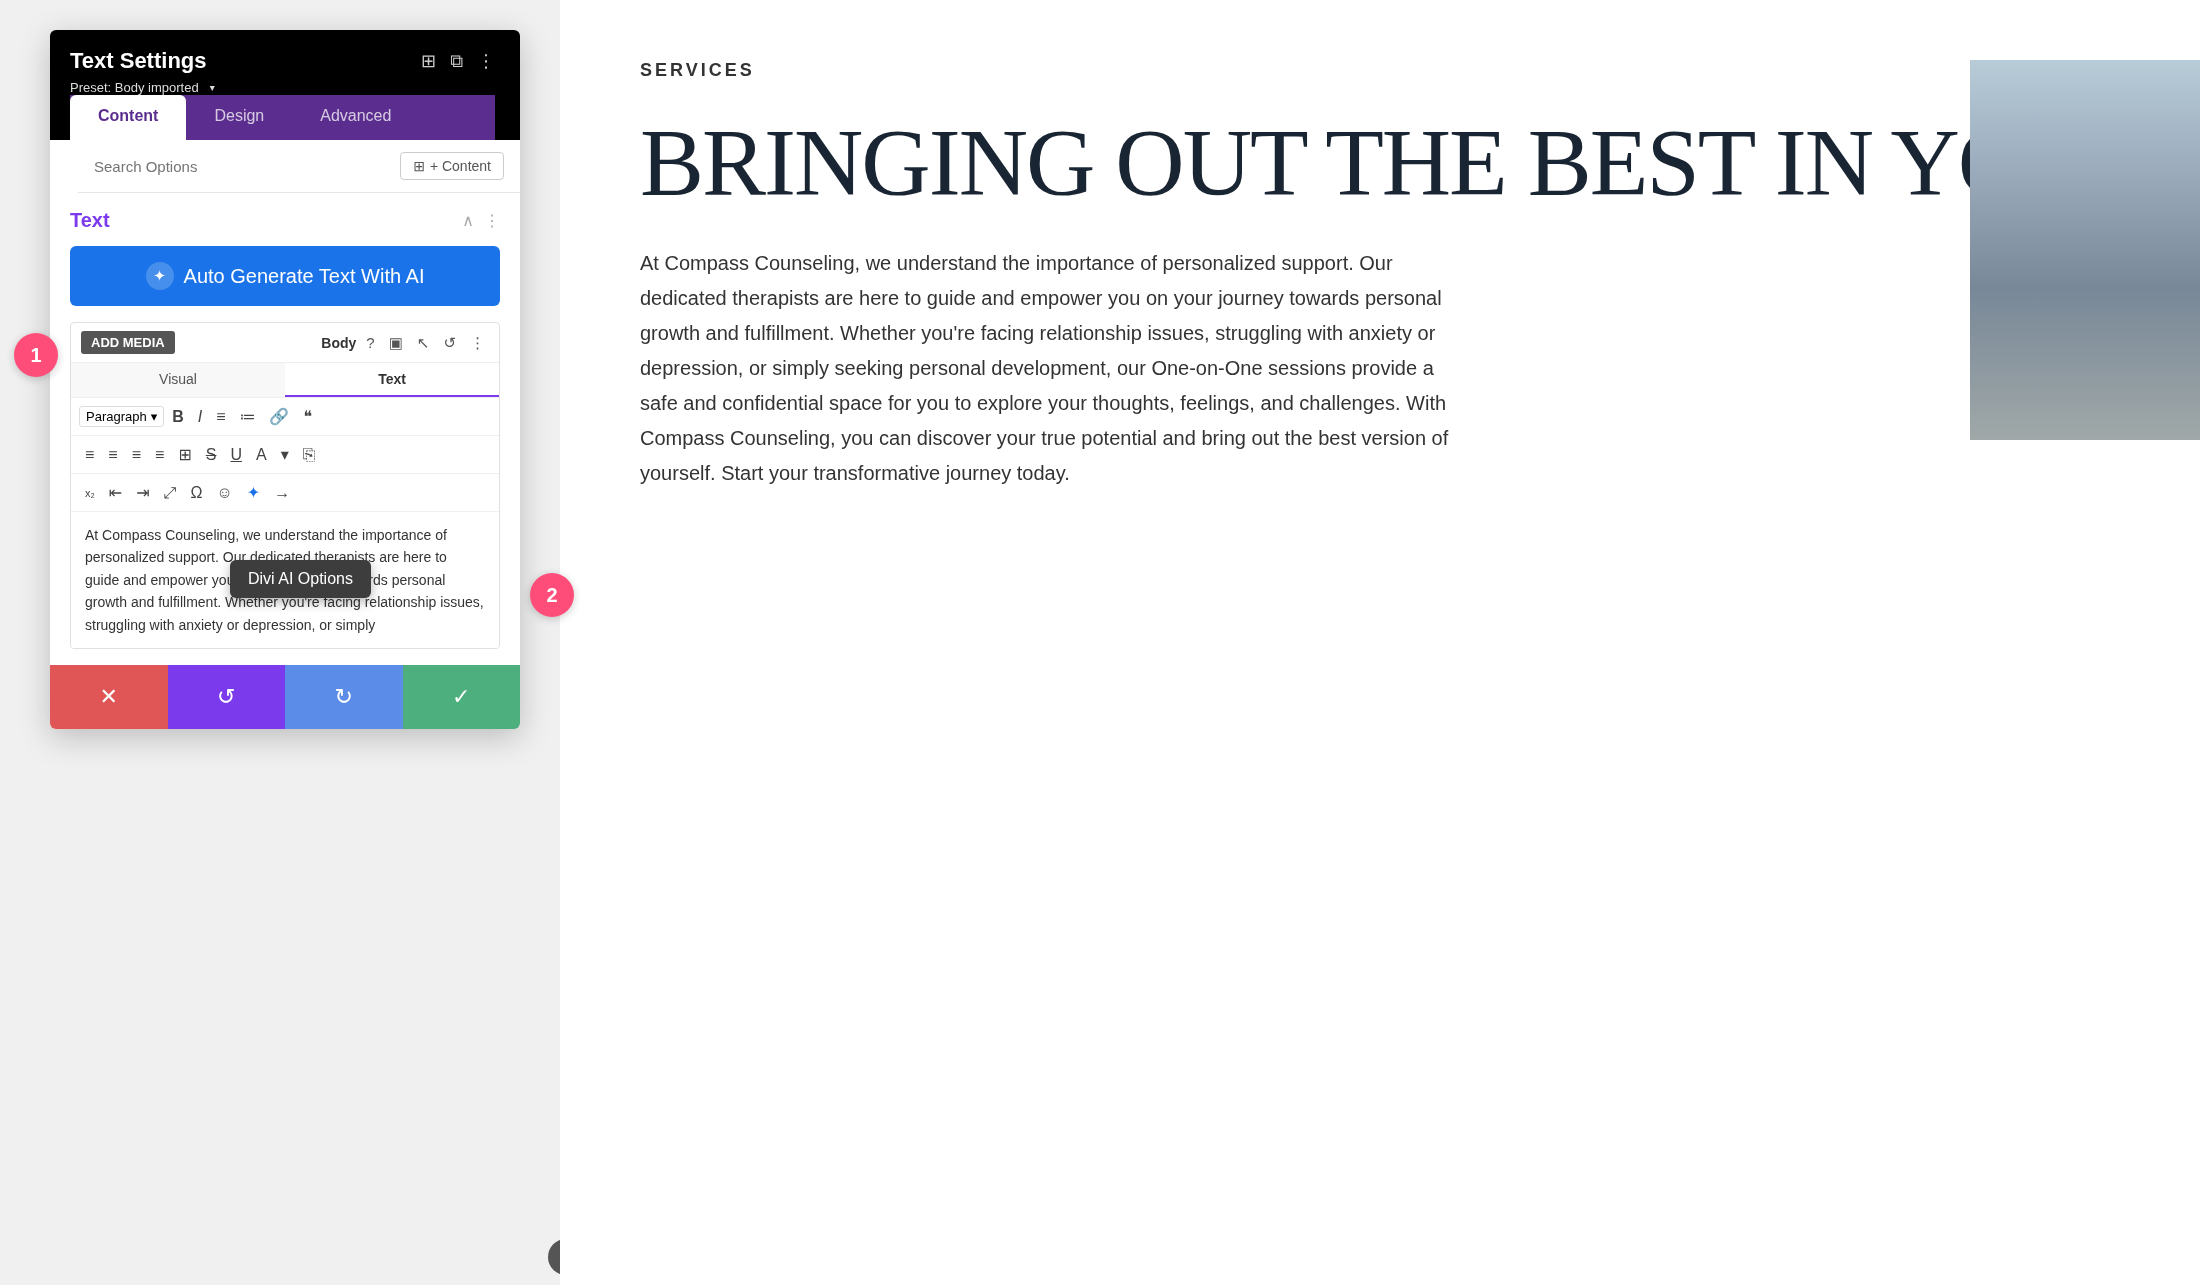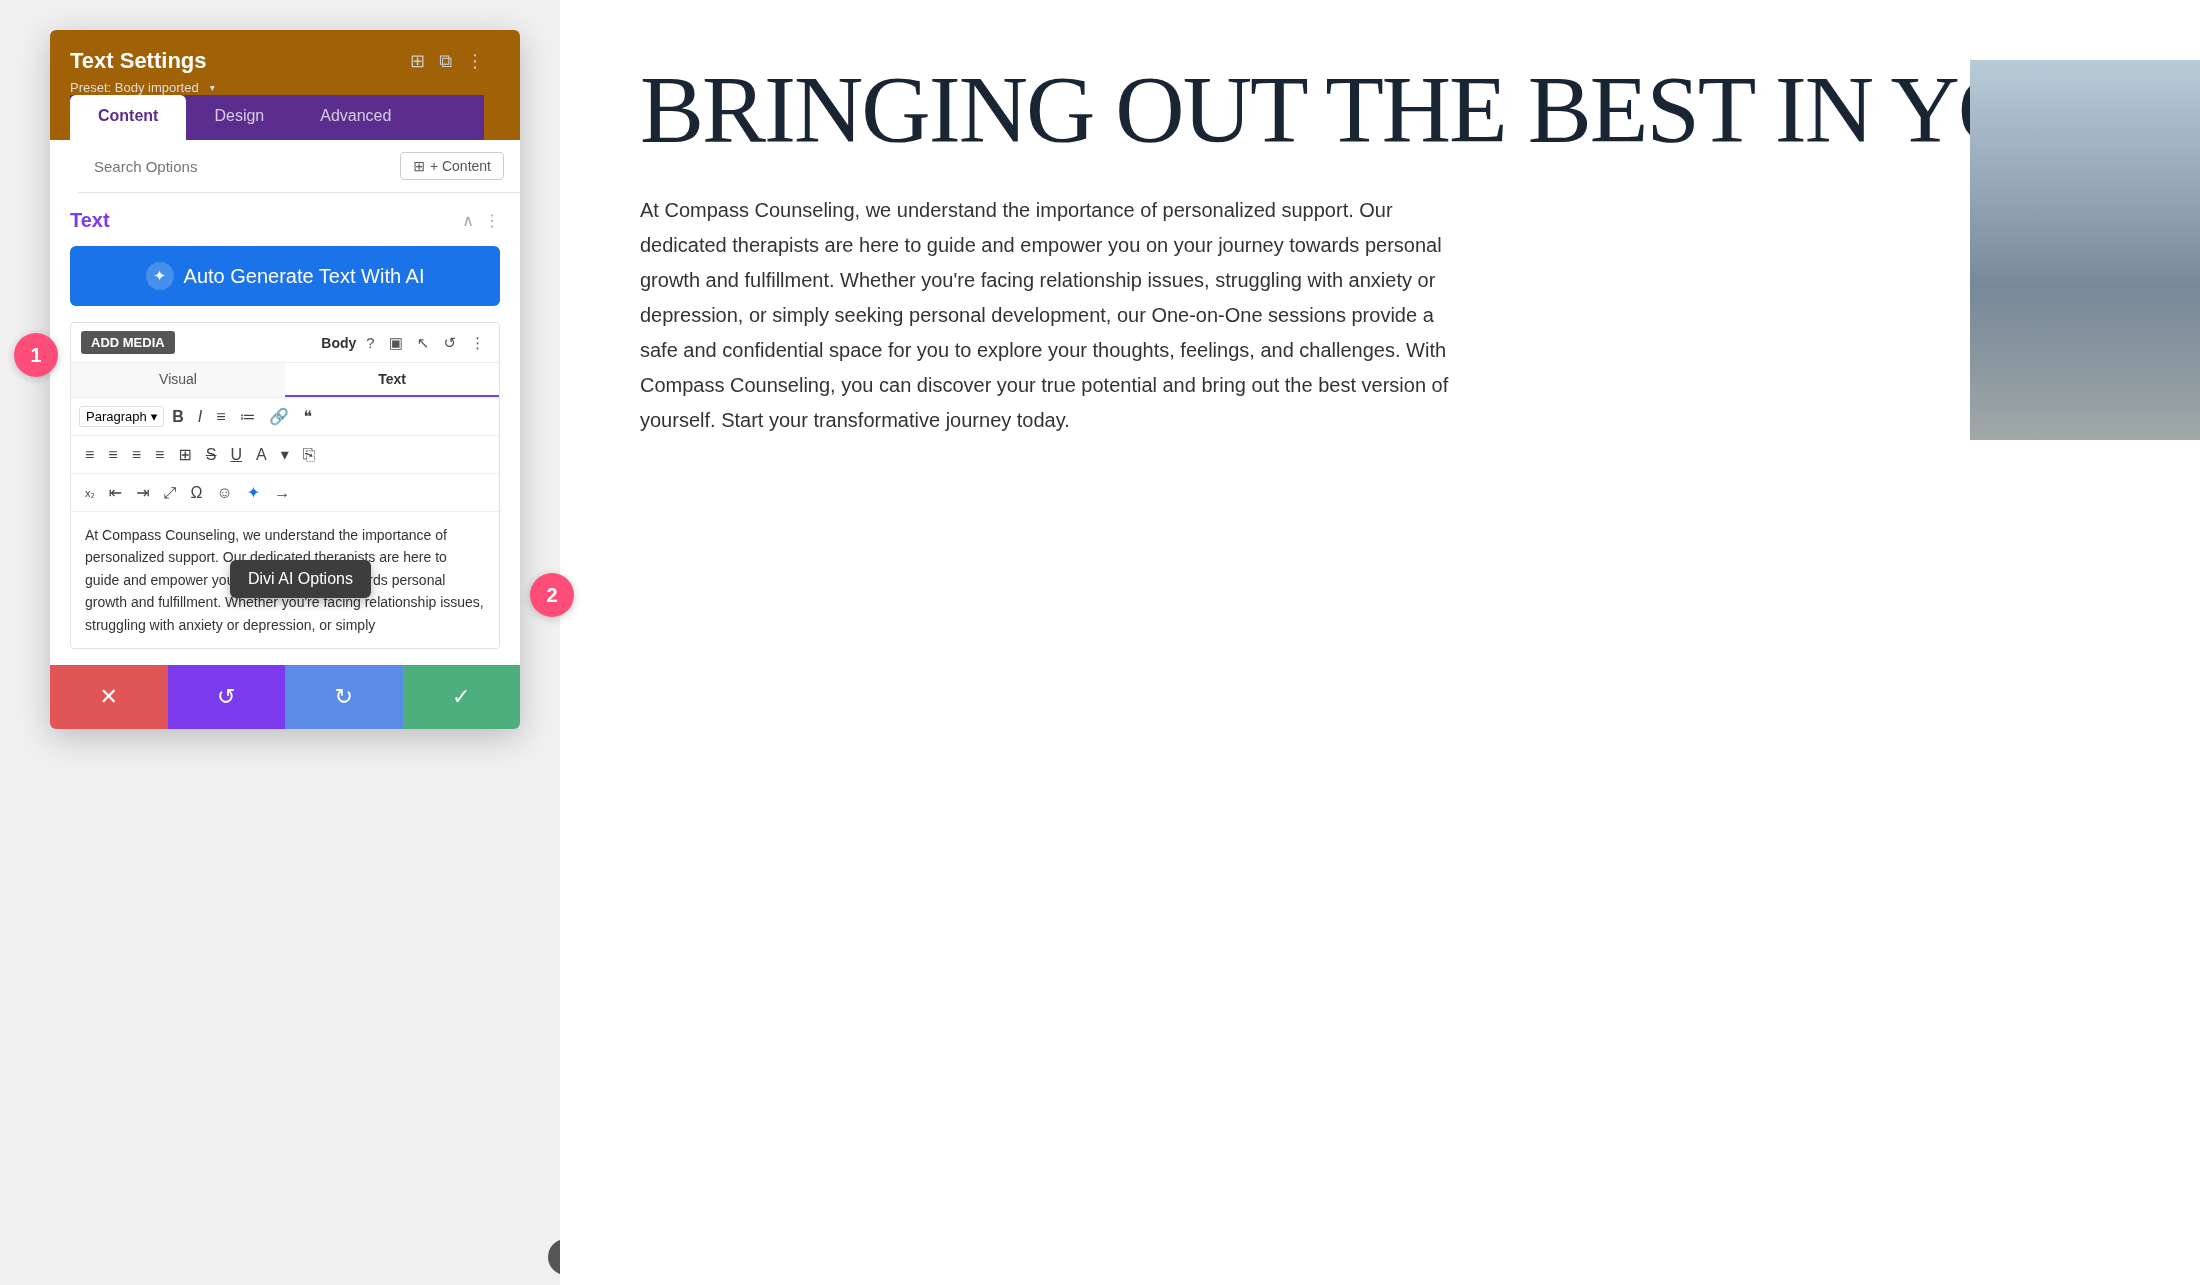--- a/index.html
+++ b/index.html
@@ -25,22 +25,22 @@
       width: 470px;
       background: #fff;
       border-radius: 6px;
       box-shadow: 0 8px 32px rgba(0,0,0,0.22);
       overflow: hidden;
       position: relative;
     }
 
     
     .panel-header {
-      background: #a16207;
-      padding: 18px 36px 0 20px;
+      background: #000000;
+      padding: 18px 25px 0 20px;
       color: #fff;
     }
     .panel-header-top {
       display: flex;
       align-items: center;
       justify-content: space-between;
       margin-bottom: 6px;
     }
     .panel-title {
       font-size: 22px;
@@ -535,20 +535,23 @@
   </div>
 
 </div>
 
 <div class="content-area">
 
   <div class="thumbnail">
     <div class="thumbnail-inner"></div>
   </div>
 
+  <div>
+    <span class="services-label">SERVICES</span>
+  </div>
 
   <div class="headline">
     <span>BRINGING OUT THE BEST IN YOU</span>
   </div>
 
   <p class="body-text">At Compass Counseling, we understand the importance of personalized support. Our dedicated therapists are here to guide and empower you on your journey towards personal growth and fulfillment. Whether you're facing relationship issues, struggling with anxiety or depression, or simply seeking personal development, our One-on-One sessions provide a safe and confidential space for you to explore your thoughts, feelings, and challenges. With Compass Counseling, you can discover your true potential and bring out the best version of yourself. Start your transformative journey today.</p>
 
 
 </div>
 

